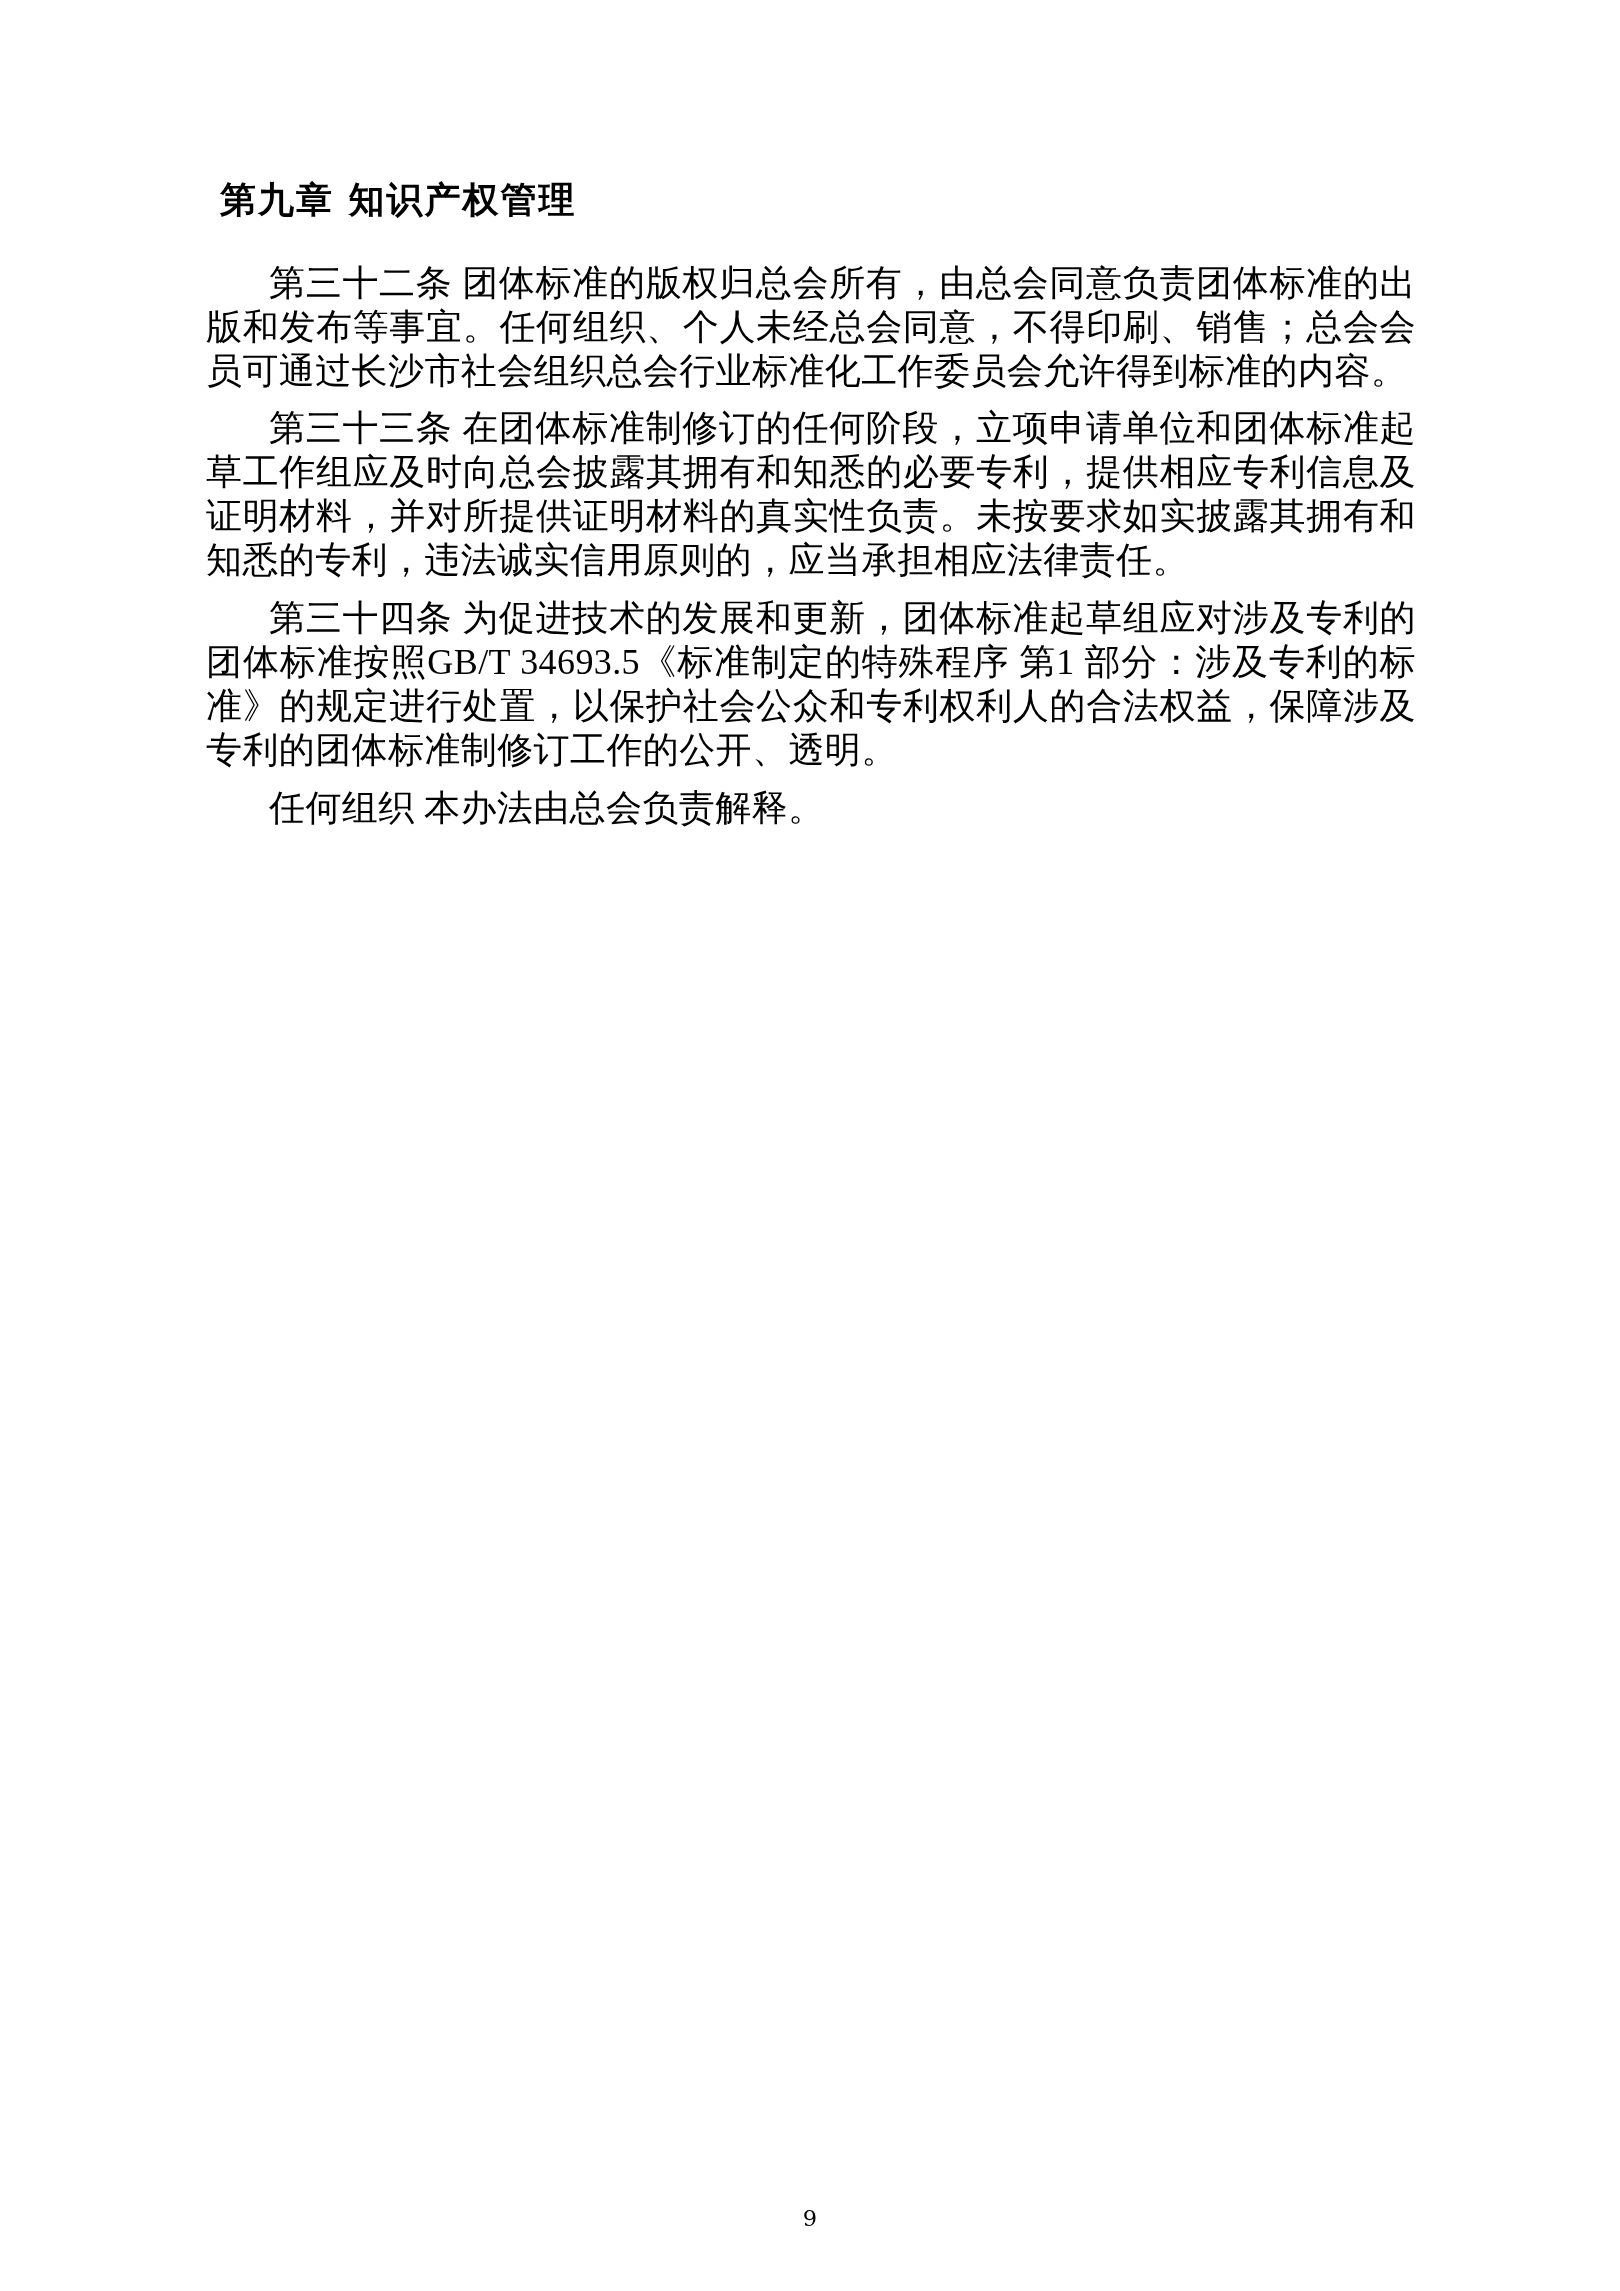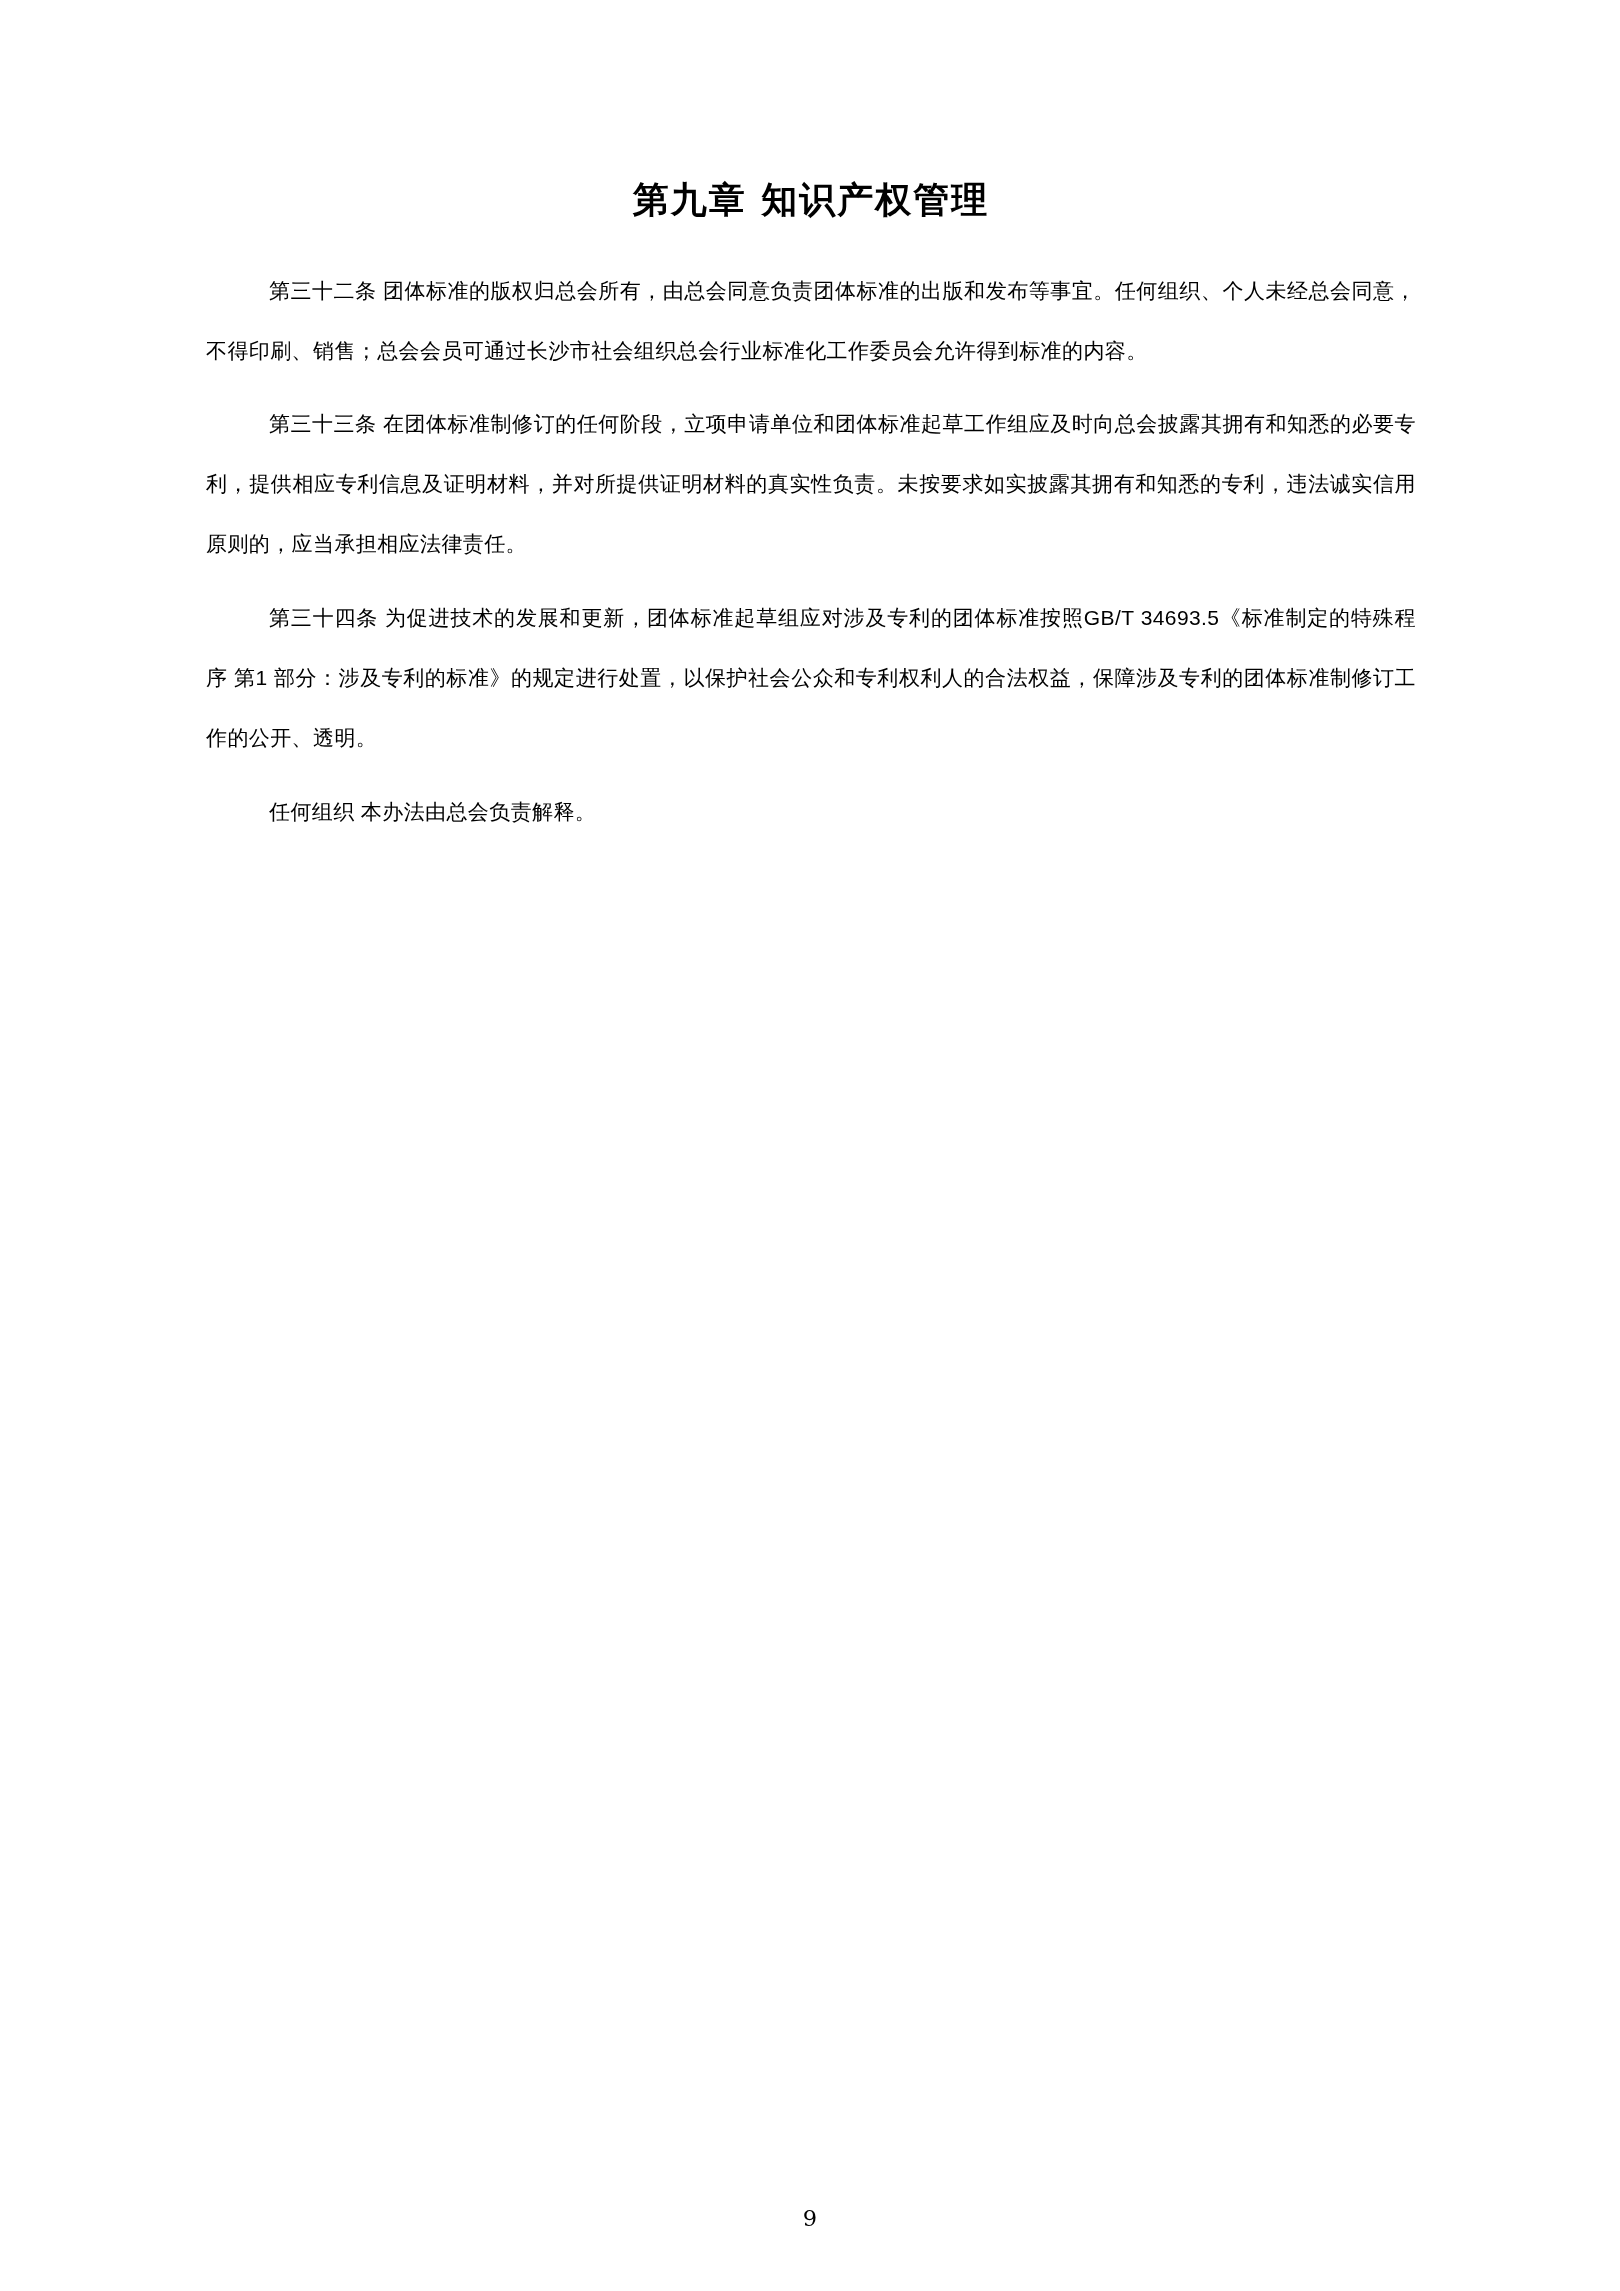--- a/index.html
+++ b/index.html
@@ -26,39 +26,39 @@
   }
   .content {
     width: 1210px;
     margin: 0 auto;
   }
   h1.chapter {
     font-family: "DejaVu Sans", "Liberation Sans", sans-serif;
     font-weight: bold;
     font-size: 36px;
     line-height: 1.2;
-    text-align: center;
+    text-align: left;
     letter-spacing: 2px;
     margin: 14px;
   }
   .chapter-spacer-top {
     height: 33px;
   }
   .chapter-block-9 {
     margin-top: 27.4px;
     margin-bottom: 39px;
   }
   .chapter-block-10 {
     margin-top: 45px;
     margin-bottom: 35px;
   }
   p.para {
-    font-family: Liberation Sans, sans-serif;
-    font-size: 21px;
-    line-height: 60px;
+    font-family: Liberation Serif, serif;
+    font-size: 36px;
+    line-height: 44px;
     text-align: justify;
     text-justify: inter-ideograph;
     margin: 0 0 13.7px 0;
     text-indent: 63px;
     letter-spacing: 0.4px;
   }
   p.para.tight {
     margin-bottom: 5.9px;
   }
   .page-number {

